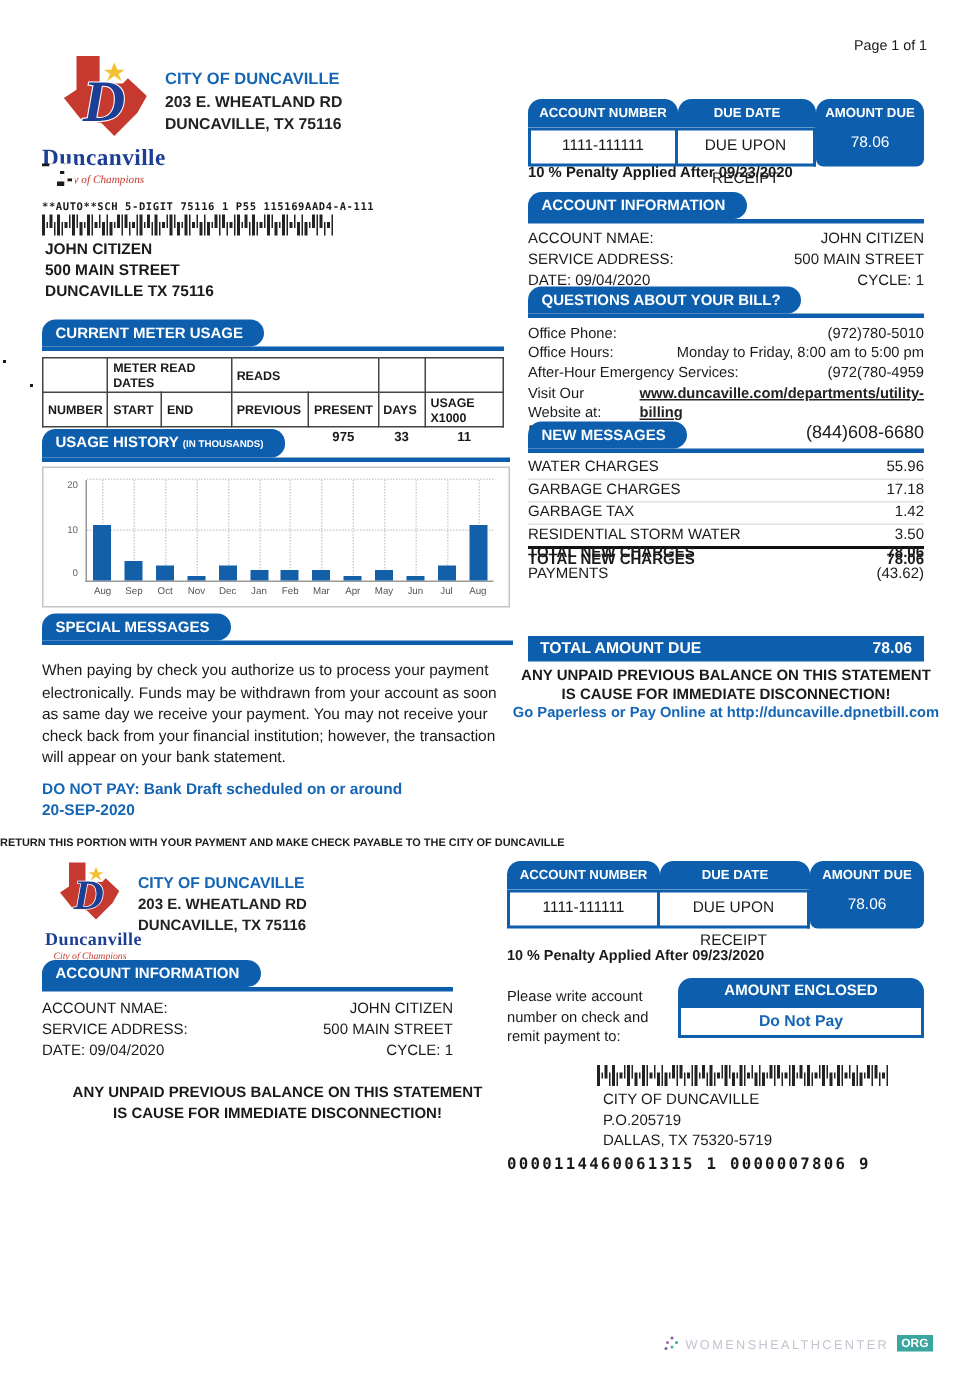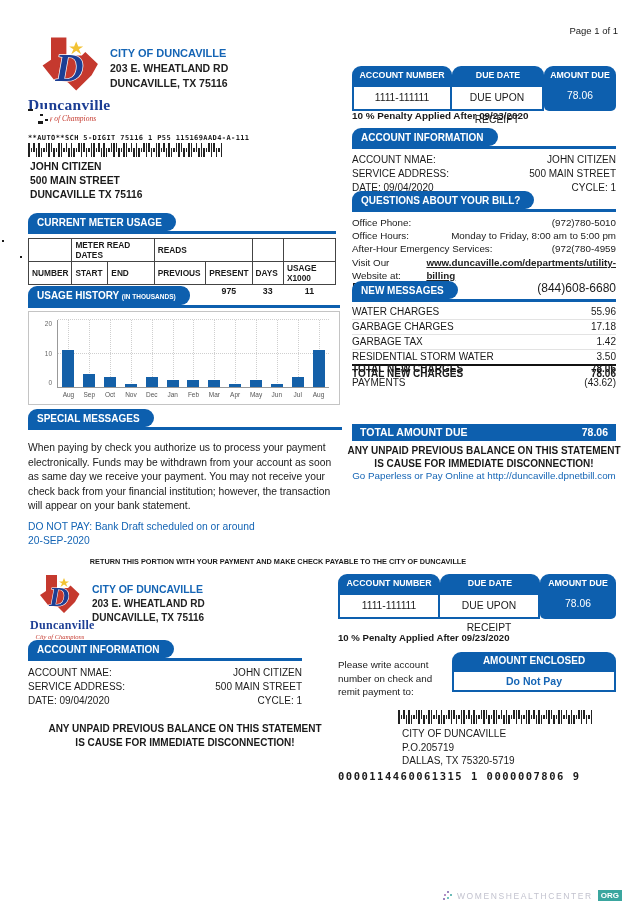--- a/index.html
+++ b/index.html
@@ -64,21 +64,21 @@
   .plotwrap{flex:1;display:flex;flex-direction:column}
   .plot{position:relative;flex:1;border-left:1px solid #999;border-bottom:1px solid #999;display:flex}
   .plot .cell{flex:1;position:relative;display:flex;align-items:flex-end;justify-content:center}
   .plot .vgrid{position:absolute;left:50%;top:0;bottom:0;border-left:1px dotted #cfcfcf}
   .plot .cbar{width:12px;position:relative;z-index:1}
   .plot .hgrid{position:absolute;left:0;right:0;border-top:1px dotted #cfcfcf}
   .xlabels{display:flex;height:13px;margin-left:1px}
   .xlabels div{flex:1;text-align:center;font-size:6.5px;color:#555;padding-top:3px}
 
   .para{font-size:10.3px;line-height:14.6px;color:var(--ink)}
-  .blue-bold{color:var(--linkblue);font-weight:normal}
+  .blue-bold{color:var(--linkblue);font-weight:bold}
 
   .totalbar{background:var(--blue);color:#fff;font-weight:bold;font-size:10.5px;height:17px;
             line-height:17px;display:flex;justify-content:space-between;padding:0 8px}
 
   .linkish{text-decoration:underline;color:#222;font-weight:bold}
 
   
   .ae-tab{background:var(--blue);color:#fff;font-weight:bold;font-size:10px;text-align:center;
           line-height:18px;border-radius:9px 9px 0 0}
   .ae-box{border:2px solid var(--blue);height:22px;text-align:center;line-height:19px;
@@ -607,21 +607,21 @@
 
   <div class="abs sec" style="left:28px;top:409px;width:314px">
     <div class="hd"><span class="tab">SPECIAL MESSAGES</span></div>
     <div class="para" style="margin-top:11px">When paying by check you authorize us to process your payment electronically. Funds may be withdrawn from your account as soon as same day we receive your payment. You may not receive your check back from your financial institution; however, the transaction will appear on your bank statement.</div>
     <div class="blue-bold" style="margin-top:6px;font-size:10.3px;line-height:14.5px">
       <div>DO NOT PAY: Bank Draft scheduled on or around</div>
       <div>20-SEP-2020</div>
     </div>
   </div>
 
-  <div class="abs" style="left:0;top:557px;width:556px;text-align:center;font-size:7.3px;font-weight:bold">RETURN THIS PORTION WITH YOUR PAYMENT AND MAKE CHECK PAYABLE TO THE CITY OF DUNCAVILLE</div>
+  <div class="abs" style="left:0;top:557px;width:556px;text-align:left;font-size:7.3px;font-weight:bold">RETURN THIS PORTION WITH YOUR PAYMENT AND MAKE CHECK PAYABLE TO THE CITY OF DUNCAVILLE</div>
 
   <div class="abs" style="left:30px;top:574px;width:60px">
     <svg width="52" height="40" viewBox="0 0 100 80">
       <path d="M30 2 L52 2 L52 28 L74 28 L79 23 L97 40 L88 56 L66 78 L54 66 L34 62 L18 42 L30 34 Z" fill="#c5392e"></path>
       <text x="36" y="64" font-family="Liberation Serif,serif" font-style="italic" font-weight="bold" font-size="56" fill="#1c3e94" stroke="#ffffff" stroke-width="2" paint-order="stroke">D</text>
       <path d="M66 8 L69 15 L76 15 L70 19 L73 26 L66 21 L59 26 L62 19 L56 15 L63 15 Z" fill="#f2c233"></path>
     </svg>
     <div class="wordmark" style="font-size:12px">Duncanville</div>
     <div class="tagline" style="font-size:6.5px;text-align:center">City of Champions</div>
   </div>

